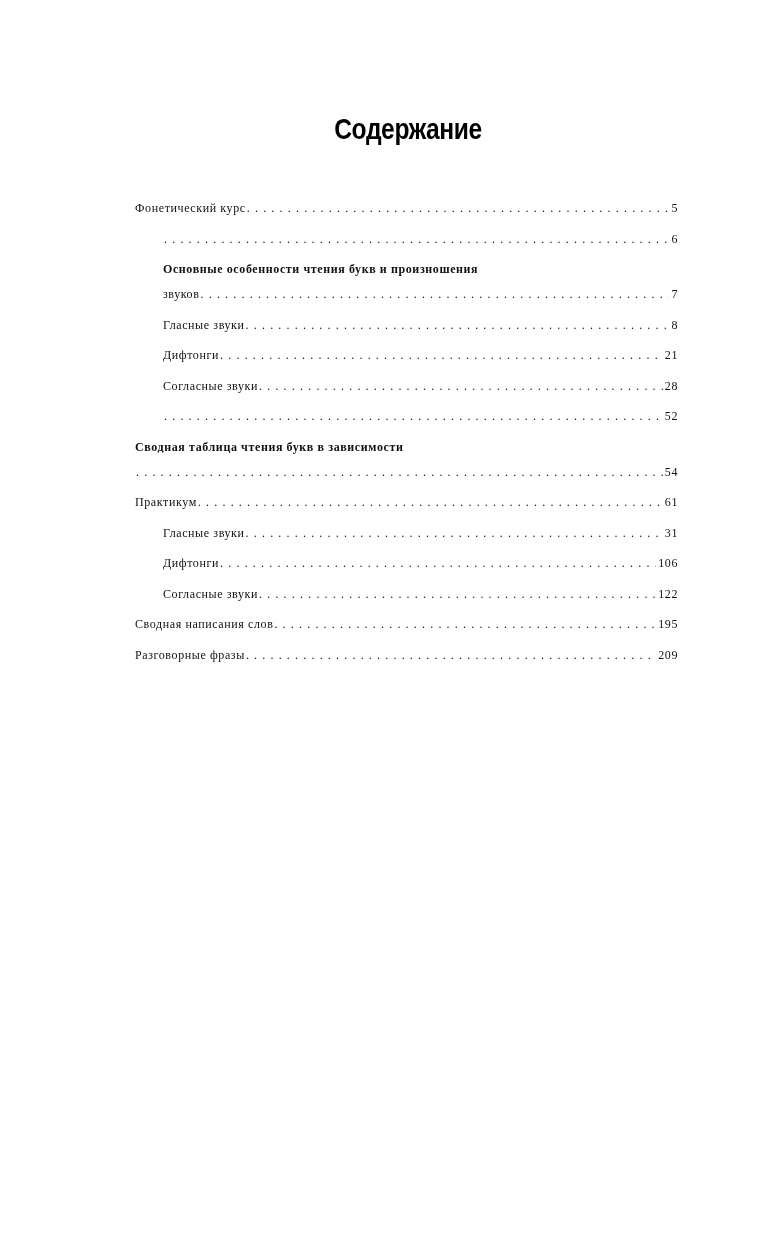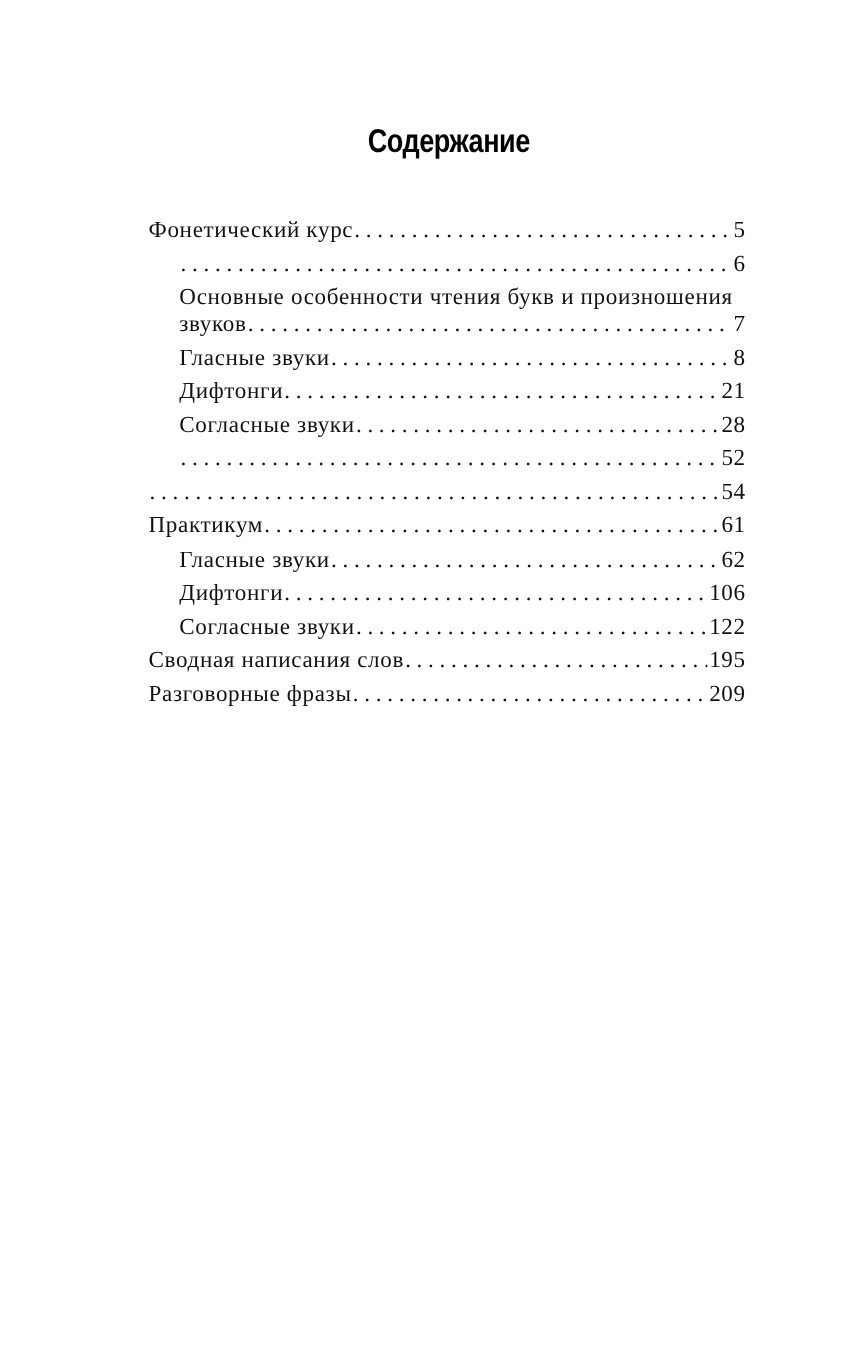--- a/index.html
+++ b/index.html
@@ -34,21 +34,21 @@
     transform-origin: 404px 0;
     color: #000;
   }
   .toc {
     position: absolute;
     left: 131px;
     top: 196px;
     width: 543px;
   }
   .entry {
-    font-size: 21px;
+    font-size: 12px;
     letter-spacing: 0.6px;
     line-height: 25px;
     margin-bottom: 5.5px;
   }
   .entry.sub {
     padding-left: 28px;
   }
   .line {
     display: flex;
     align-items: baseline;
@@ -61,20 +61,21 @@
     white-space: nowrap;
     letter-spacing: 5.2px;
     margin: 0 2px 0 1px;
   }
   .line .page-num {
     flex: 0 0 auto;
     text-align: right;
   }
   .first-line {
     white-space: nowrap;
+    font-weight: bold;
   }
 </style>
 </head>
 <body>
 
 <div class="page">
   <div class="title">Содержание</div>
   <div class="toc" id="toc">
       <div class="entry">
     <div class="line">
@@ -118,37 +119,38 @@
       <span class="page-num">28</span>
     </div>
   </div>
       <div class="entry sub">
     <div class="line">
       <span class="leader">........................................................................................................................................................................................................</span>
       <span class="page-num">52</span>
     </div>
   </div>
       <div class="entry">
+    <div class="first-line">Сводная таблица чтения букв в зависимости</div>
         <div class="line">
       <span class="leader">........................................................................................................................................................................................................</span>
       <span class="page-num">54</span>
     </div>
   </div>
       <div class="entry">
     <div class="line">
       <span class="text">Практикум </span>
       <span class="leader">........................................................................................................................................................................................................</span>
       <span class="page-num">61</span>
     </div>
   </div>
       <div class="entry sub">
     <div class="line">
       <span class="text">Гласные звуки</span>
       <span class="leader">........................................................................................................................................................................................................</span>
-      <span class="page-num">62</span>
+      <span class="page-num">31</span>
     </div>
   </div>
       <div class="entry sub">
     <div class="line">
       <span class="text">Дифтонги</span>
       <span class="leader">........................................................................................................................................................................................................</span>
       <span class="page-num">106</span>
     </div>
   </div>
       <div class="entry sub">

